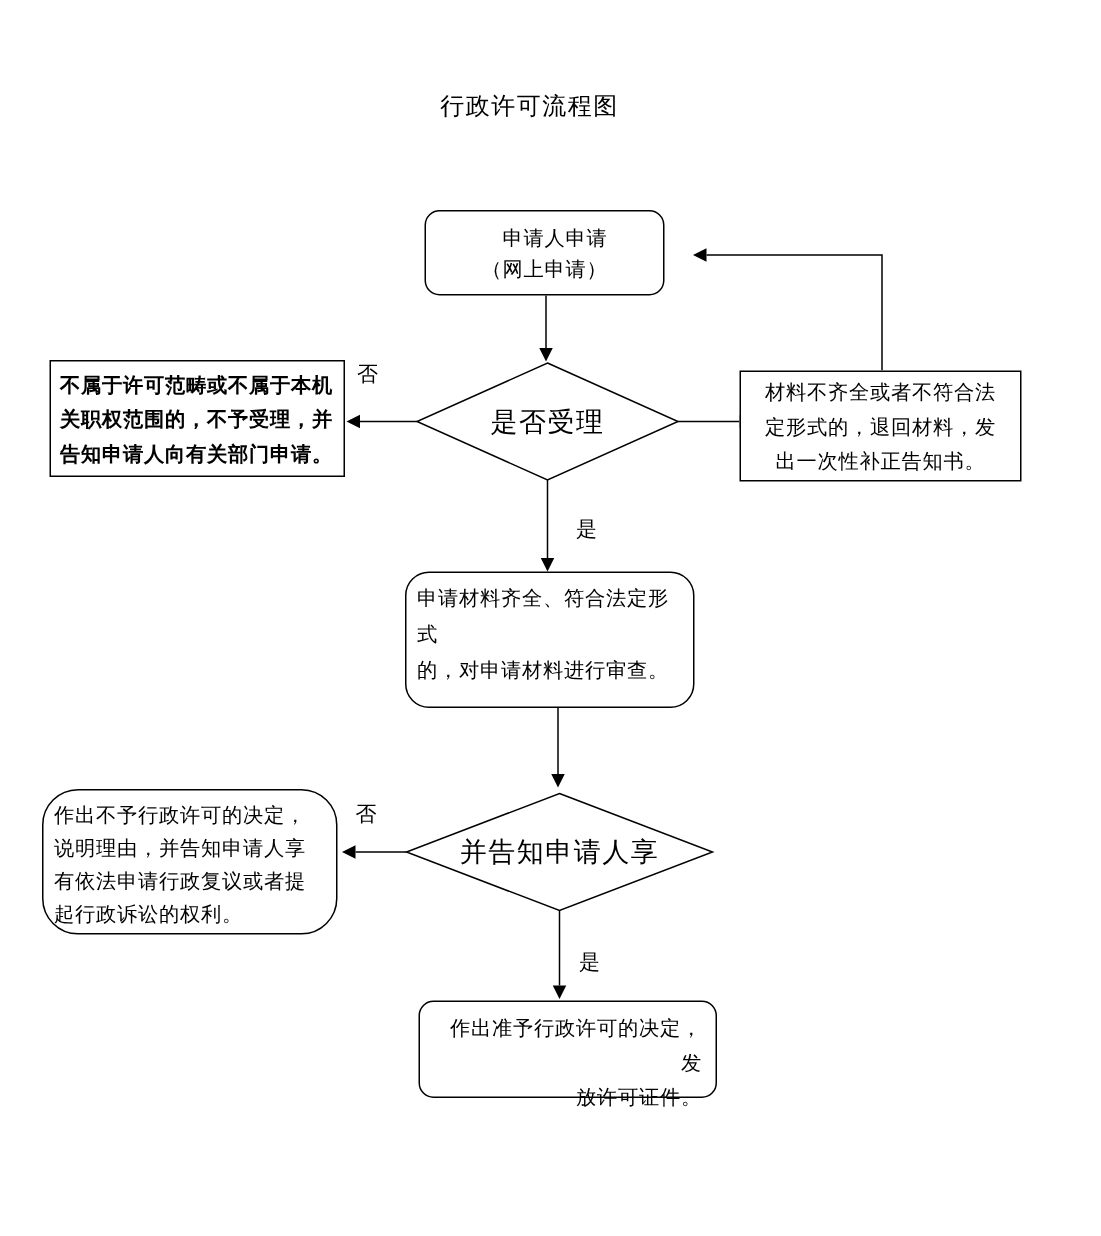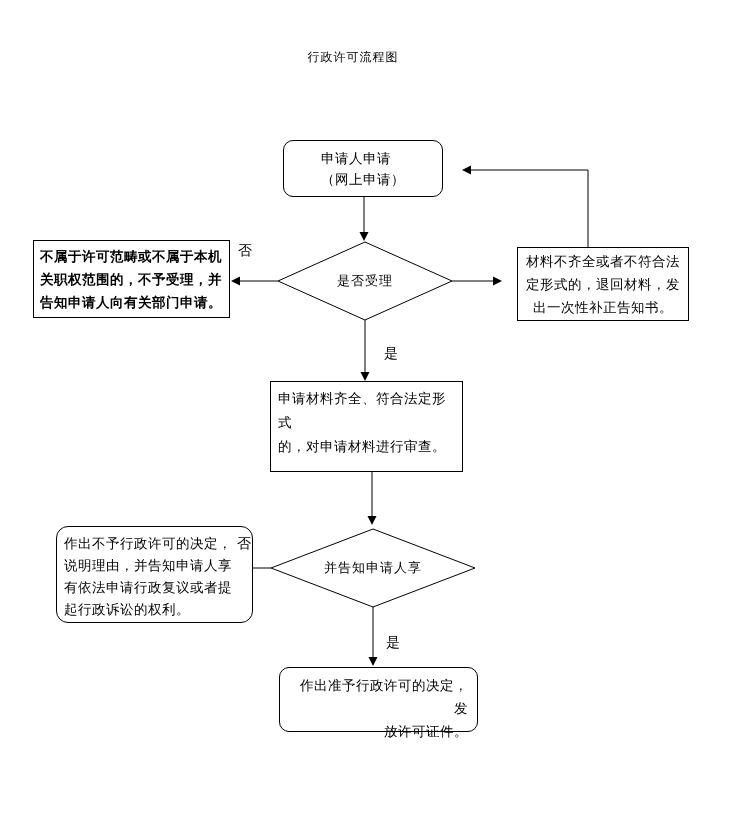--- a/index.html
+++ b/index.html
@@ -12,24 +12,24 @@
     width: 734px;
     height: 824px;
     background: #ffffff;
     font-family: "Liberation Serif", "DejaVu Serif", serif;
     color: #000000;
     overflow: hidden;
   }
   .title {
     position: absolute;
     left: 253px;
-    top: 49px;
+    top: 61px;
     width: 200px;
     text-align: center;
-    font-size: 12px;
+    font-size: 16px;
     letter-spacing: 1px;
     color: #000000;
   }
   .flow-svg {
     position: absolute;
     left: 0;
     top: 0;
   }
   .node {
     position: absolute;
@@ -39,47 +39,47 @@
     font-size: 13.5px;
     line-height: 23px;
     letter-spacing: 0.5px;
     white-space: pre-line;
     color: #000000;
   }
   .node.start {
     left: 283px; top: 140px; width: 160px; height: 57px;
     border-radius: 10px;
     display: flex; align-items: center; justify-content: center;
-    text-align: left; line-height: 21px;
+    text-align: right; line-height: 21px;
   }
   .node.not-accepted {
     left: 33px; top: 240px; width: 197px; height: 78px;
     padding: 4px 6px;
     font-weight: bold;
   }
   .node.return-materials {
-    left: 517px; top: 247px; width: 172px; height: 74px;
+    left: 493px; top: 247px; width: 188px; height: 74px;
     text-align: center; padding-top: 2px;
   }
   .node.review {
     left: 270px; top: 381px; width: 193px; height: 91px;
-    padding: 5px 7px; line-height: 24px;
+    padding: 5px 7px; line-height: 24px; border-radius: 16px;
   }
   .node.deny {
     left: 28px; top: 526px; width: 197px; height: 97px;
-    border-radius: 12px; padding: 6px 7px 0 7px; line-height: 22px; margin-left: 28px;
+    border-radius: 24px; padding: 6px 7px 0 7px; line-height: 22px;
   }
   .node.grant {
     left: 279px; top: 667px; width: 199px; height: 65px;
     border-radius: 10px; padding: 6px 9px 0 9px; text-align: right;
   }
   .diamond-label {
     position: absolute;
     text-align: center;
-    font-size: 13px;
+    font-size: 18px;
     letter-spacing: 1px;
     line-height: 14px;
     color: #000000;
   }
   .diamond-label.d1 { left: 278px; top: 274px; width: 174px; }
   .diamond-label.d2 { left: 271px; top: 561px; width: 204px; }
   .edge-label {
     position: absolute;
     font-size: 14px;
     line-height: 15px;

